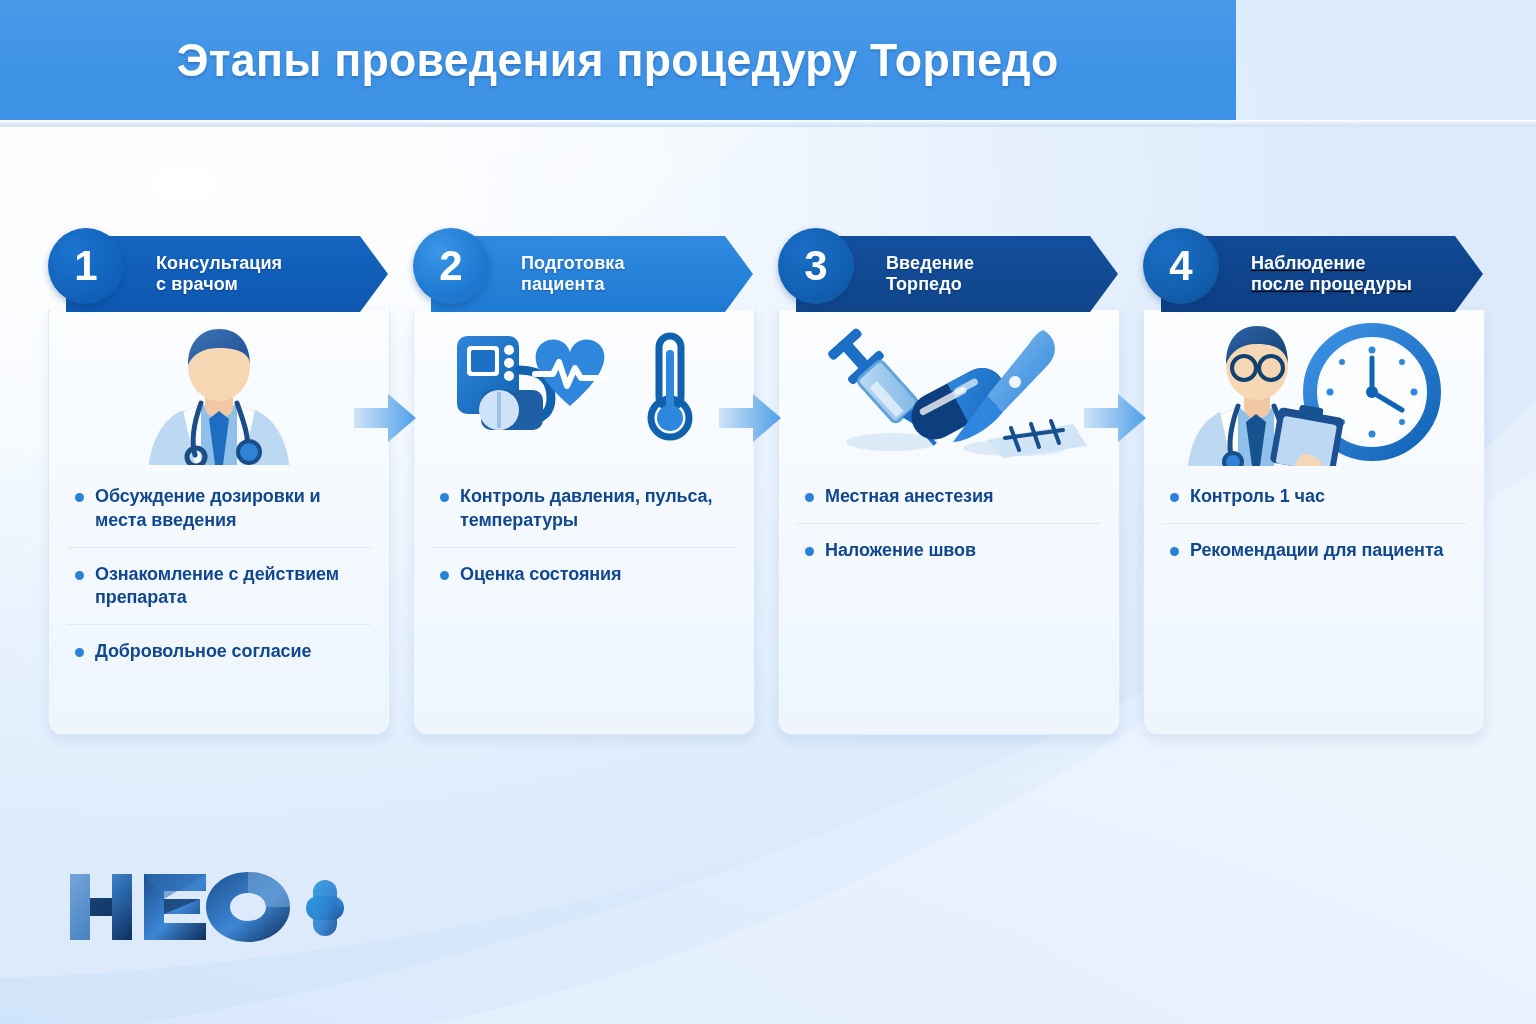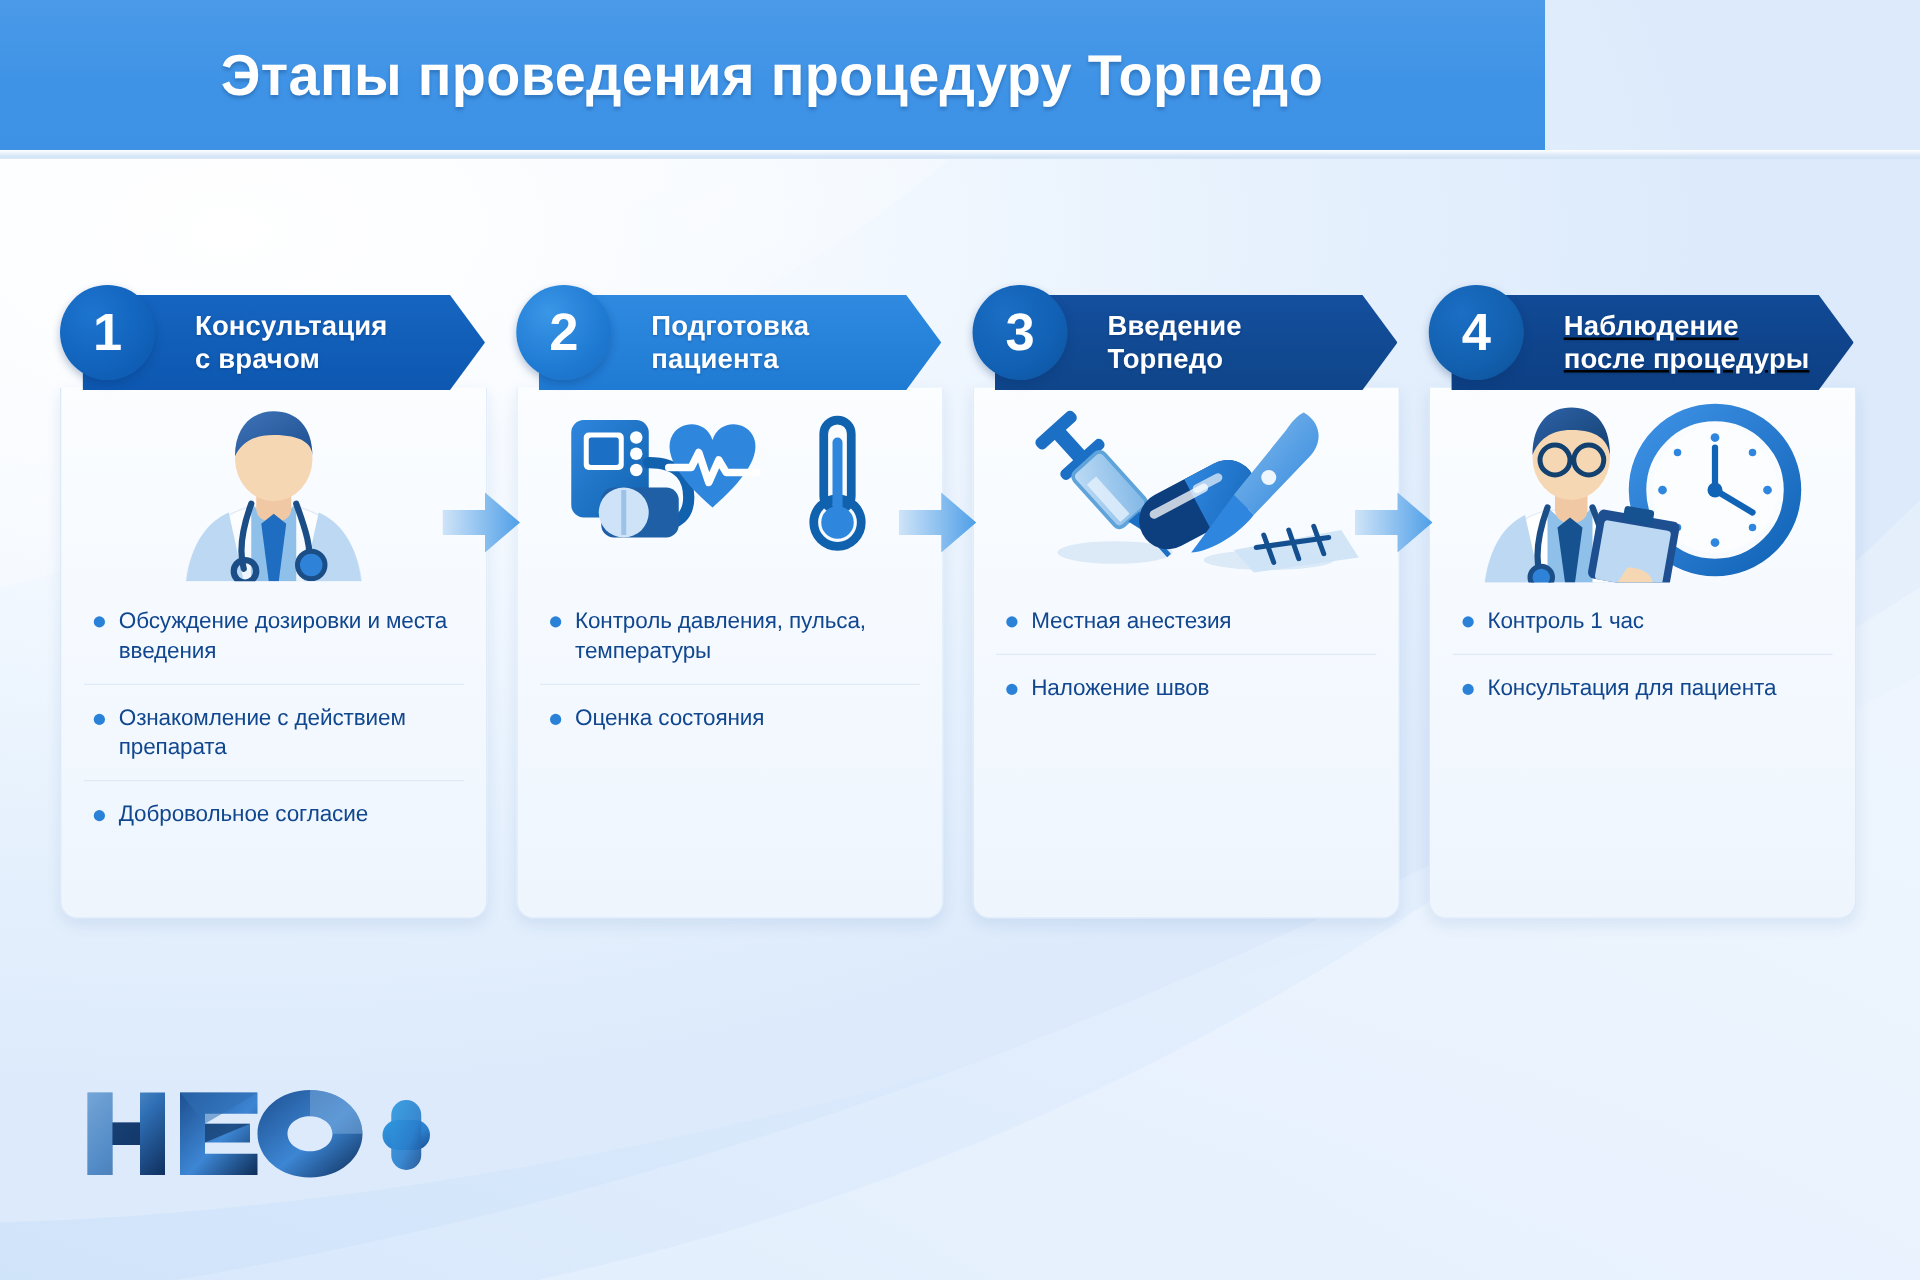--- a/index.html
+++ b/index.html
@@ -48,21 +48,21 @@
     -webkit-clip-path:polygon(0 0,calc(100% - 28px) 0,100% 50%,calc(100% - 28px) 100%,0 100%);
     clip-path:polygon(0 0,calc(100% - 28px) 0,100% 50%,calc(100% - 28px) 100%,0 100%);
     display:flex;align-items:center;
     box-shadow:0 3px 6px rgba(12,60,120,.22);
   }
   .s1 .ribbon{background:linear-gradient(180deg,#1565c0 0%,#0d57b0 100%);}
   .s2 .ribbon{background:linear-gradient(180deg,#2f8ae0 0%,#1f7ad3 100%);}
   .s3 .ribbon{background:linear-gradient(180deg,#144f9e 0%,#0f4589 100%);}
   .s4 .ribbon{background:linear-gradient(180deg,#114a96 0%,#0d3f83 100%);text-decoration:underline;}
   .ribbon-label{
-    color:#fff;font-size:22px;font-weight:bold;line-height:1.18;
+    color:#fff;font-size:18px;font-weight:bold;line-height:1.18;
     margin-left:90px;white-space:pre-line;letter-spacing:.1px;
     text-shadow:0 1px 2px rgba(5,35,80,.35);
   }
   .badge{
     position:absolute;left:0;top:0;width:76px;height:76px;border-radius:50%;
     display:flex;align-items:center;justify-content:center;
     color:#fff;font-size:42px;font-weight:bold;
     box-shadow:0 3px 7px rgba(10,50,105,.30);
     z-index:5;
   }
@@ -86,21 +86,21 @@
     display:flex;align-items:flex-start;gap:11px;
     padding:15px 4px 14px 8px;
     border-bottom:1px solid #dfeaf6;
   }
   .bullet:last-child{border-bottom:none;}
   .dot{
     flex:0 0 auto;width:9px;height:9px;border-radius:50%;
     background:#2a82d8;margin-top:8px;
   }
   .btext{
-    color:#11478f;font-size:18px;line-height:1.32;font-weight:normal;
+    color:#11478f;font-size:18px;line-height:1.32;font-weight:bold;
     letter-spacing:-.1px;
   }
   
   .arrow{position:absolute;top:162px;width:62px;height:56px;z-index:6;}
   .arrow.a1{left:354px;}
   .arrow.a2{left:719px;}
   .arrow.a3{left:1084px;}
   
   #logo{position:absolute;left:66px;top:868px;z-index:4;}
 </style>
@@ -370,21 +370,21 @@
           <path d="M128,140 C140,140 148,146 148,152 L120,152 Z" fill="#f6d7b4"></path>
         </svg>
       </div>
       <div class="bullets">
         <div class="bullet">
           <span class="dot"></span>
           <span class="btext">Контроль 1 час</span>
         </div>
         <div class="bullet">
           <span class="dot"></span>
-          <span class="btext">Консультация для пациента</span>
+          <span class="btext">Рекомендации для пациента</span>
         </div>
       </div>
     </div>
   </div>
 
   <div class="arrow a1">
     <svg width="62" height="56" viewBox="0 0 62 56">
       <defs>
           <linearGradient id="arrg" x1="0" y1="0" x2="1" y2="0">
         <stop offset="0" stop-color="#cfe4f8"></stop>

